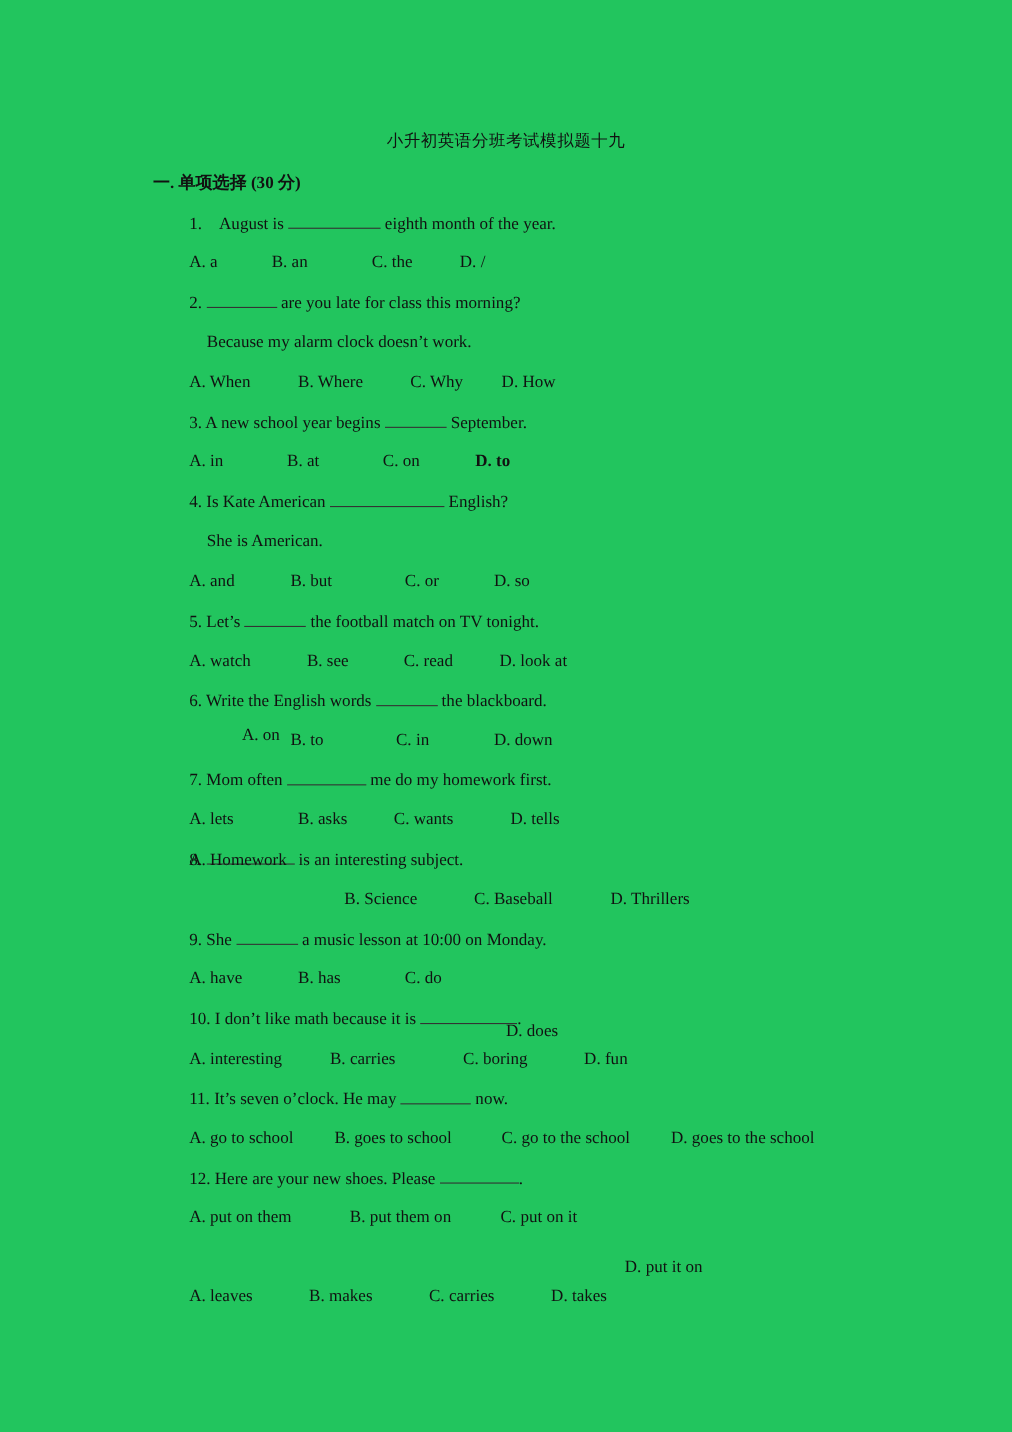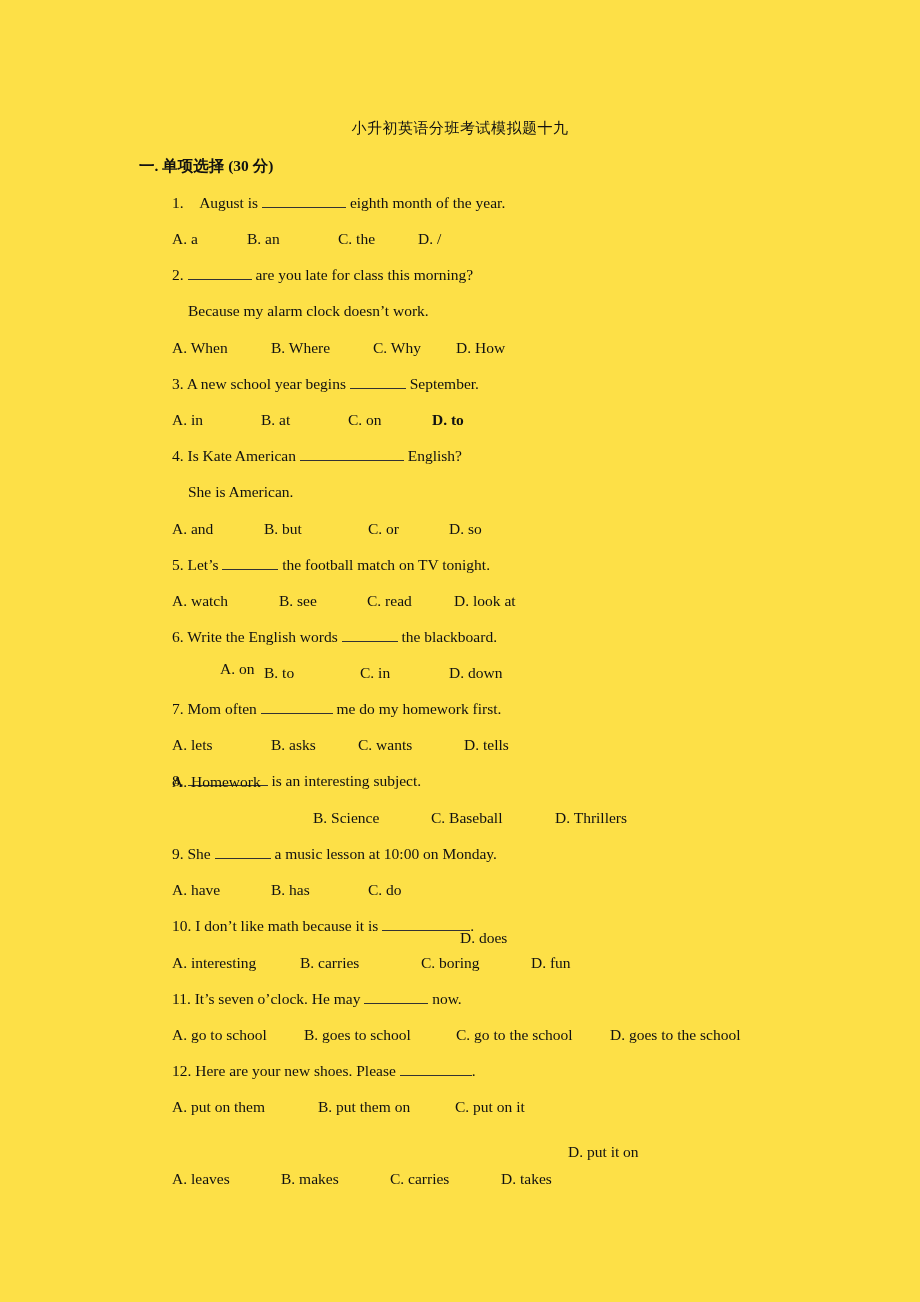--- a/index.html
+++ b/index.html
@@ -1,18 +1,18 @@
 <!DOCTYPE html>
 <html><head>
   <meta charset="utf-8">
   <style>
     html, body { margin: 0; padding: 0; background: #ffffff; }
     body { width: 920px; height: 1302px; position: relative; overflow: hidden;
            font-family: "Liberation Serif", "DejaVu Serif", serif; color: #111; }
-    .page { position: absolute; left: 0; top: 0; width: 920px; height: 1302px; background: #fde047; }
+    .page { position: absolute; left: 0; top: 0; width: 920px; height: 1302px; background: #22c55e; }
     .title { position: absolute; top: 119px; left: 0; width: 920px; text-align: center;
              font-size: 15px; letter-spacing: 0.5px; }
     .section { position: absolute; top: 156px; left: 139px; font-size: 15.5px; font-weight: bold; }
     .line { position: absolute; left: 172px; font-size: 15.5px; white-space: pre; line-height: 20px; }
     .indent { left: 188px; }
     .opt { position: absolute; font-size: 15.5px; white-space: pre; line-height: 20px; }
     .blank { display: inline-block; border-bottom: 1px solid #333; height: 14px; vertical-align: baseline; }
   </style>
 </head>
 <body>

